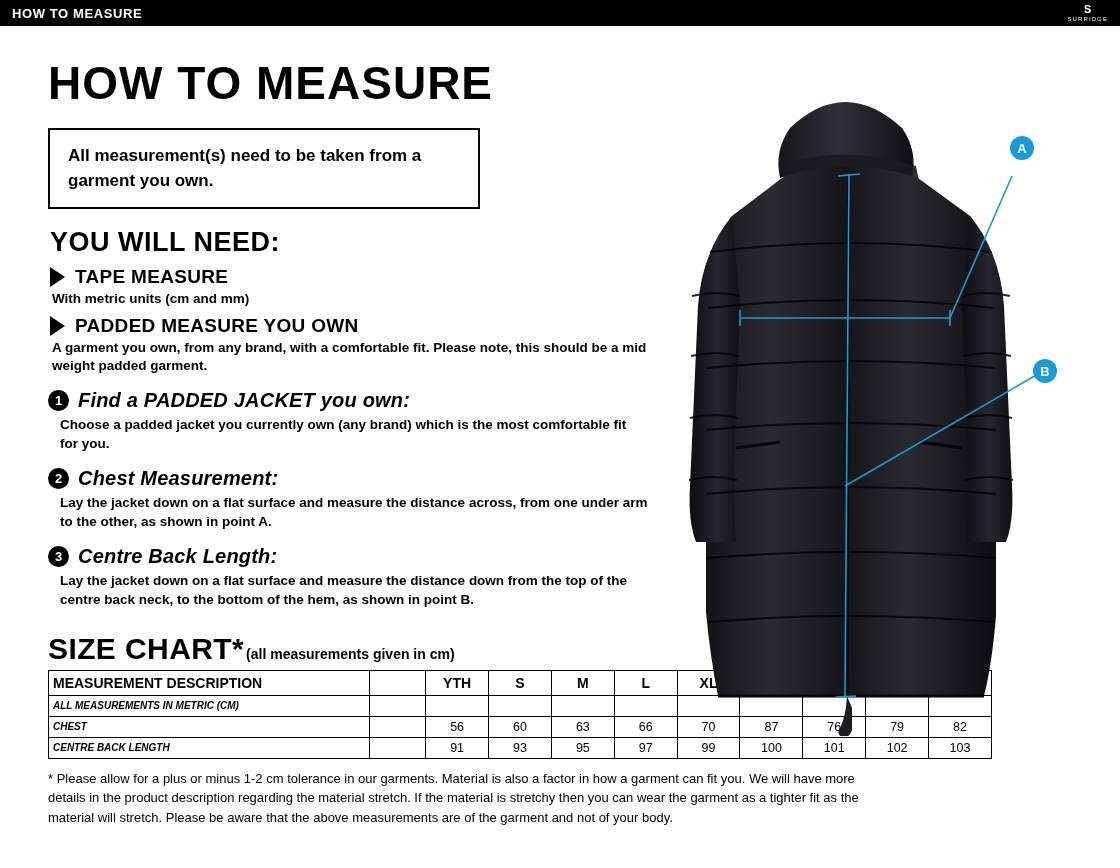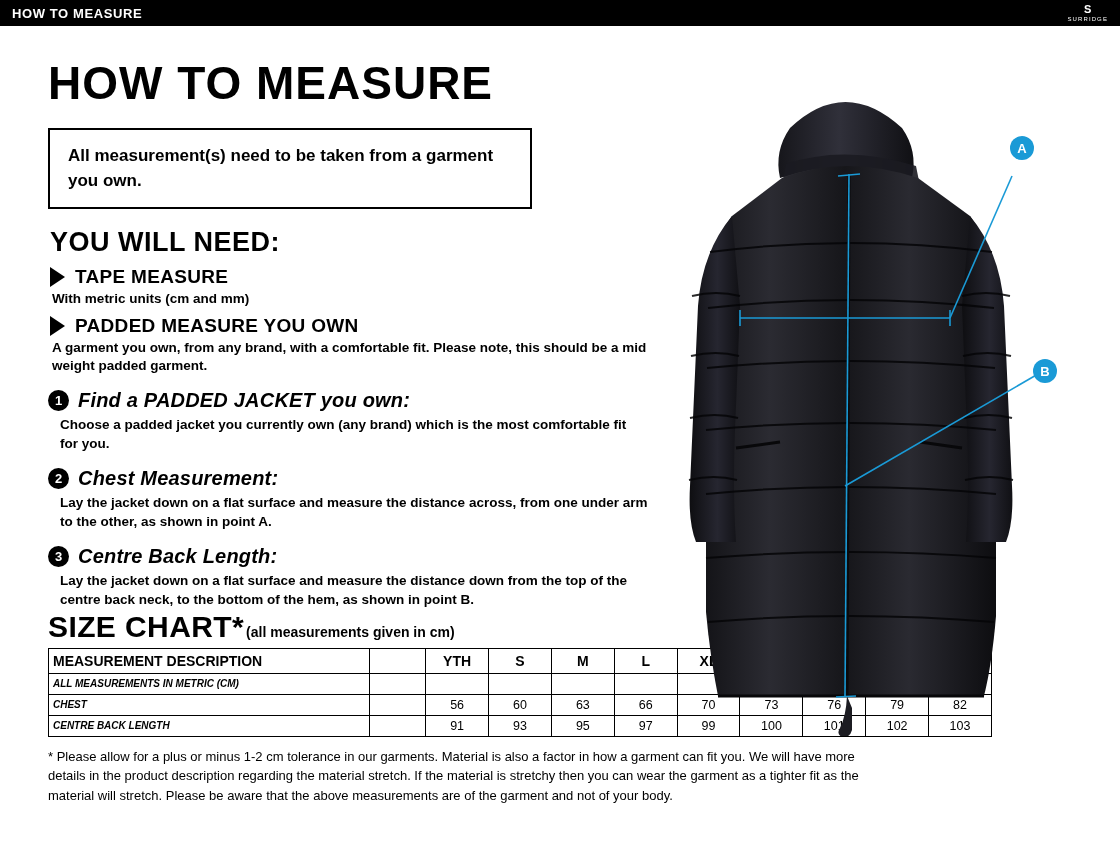--- a/index.html
+++ b/index.html
@@ -70,21 +70,21 @@
   h1.main-title {
     font-size: 46px;
     font-weight: bold;
     letter-spacing: 1px;
     margin: 0 0 22px 0;
     line-height: 1;
   }
   .callout {
     border: 2px solid #000;
     padding: 14px 18px;
-    width: 484px;
+    width: 432px;
     font-size: 17px;
     font-weight: bold;
     line-height: 1.45;
   }
   h2.section-title {
     font-size: 27px;
     font-weight: bold;
     letter-spacing: 0.5px;
     margin: 18px 0 8px 2px;
   }
@@ -143,20 +143,21 @@
   }
   .step-body {
     font-size: 13.5px;
     font-weight: bold;
     line-height: 1.38;
     margin: 4px 0 0 12px;
   }
 
   
   .sizechart-head {
+    margin-top: 22px;
     display: flex;
     align-items: baseline;
   }
   .sizechart-head .sc-title {
     font-size: 30px;
     font-weight: bold;
     letter-spacing: 0.4px;
   }
   .sizechart-head .sc-note {
     font-size: 14px;
@@ -322,21 +323,21 @@
           <td class="val"></td>
         </tr>
         <tr>
           <td class="row-label">CHEST</td>
           <td class="val"></td>
           <td class="val">56</td>
           <td class="val">60</td>
           <td class="val">63</td>
           <td class="val">66</td>
           <td class="val">70</td>
-          <td class="val">73</td>
+          <td class="val">87</td>
           <td class="val">76</td>
           <td class="val">79</td>
           <td class="val">82</td>
         </tr>
         <tr>
           <td class="row-label">CENTRE BACK LENGTH</td>
           <td class="val"></td>
           <td class="val">91</td>
           <td class="val">93</td>
           <td class="val">95</td>

